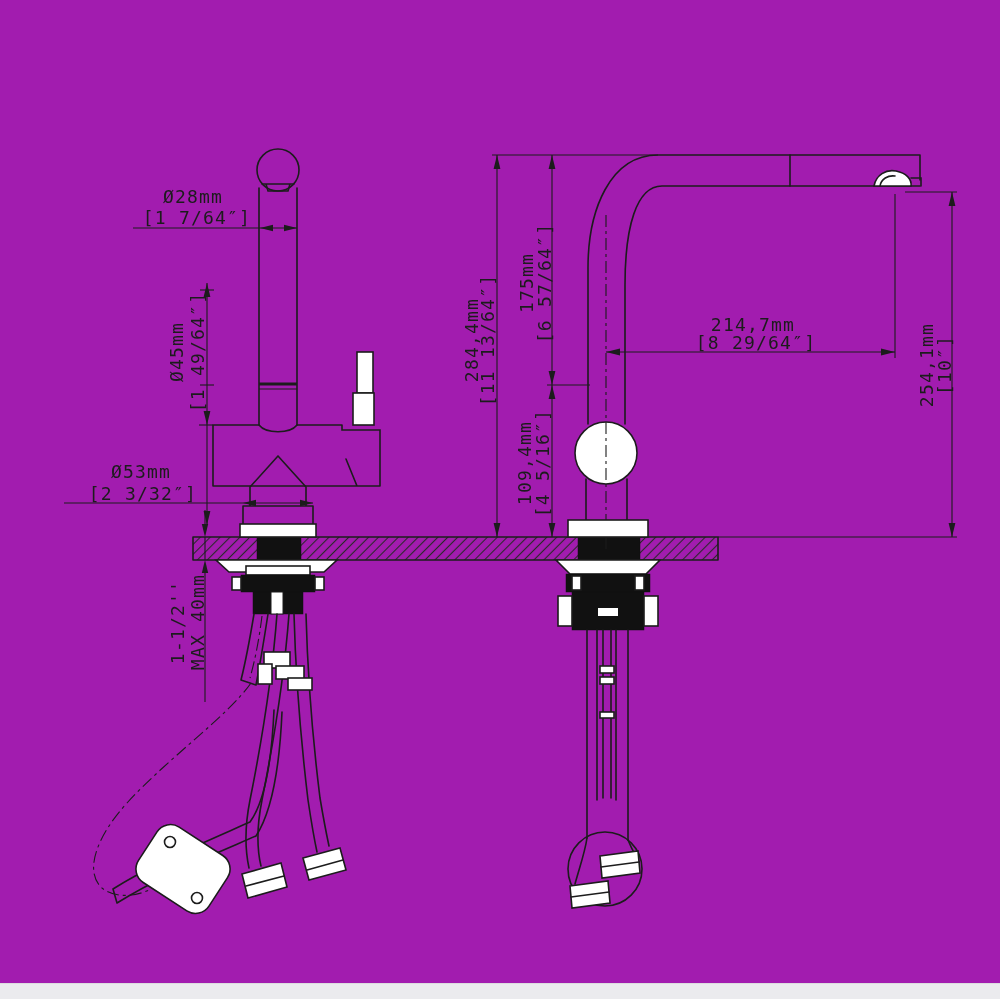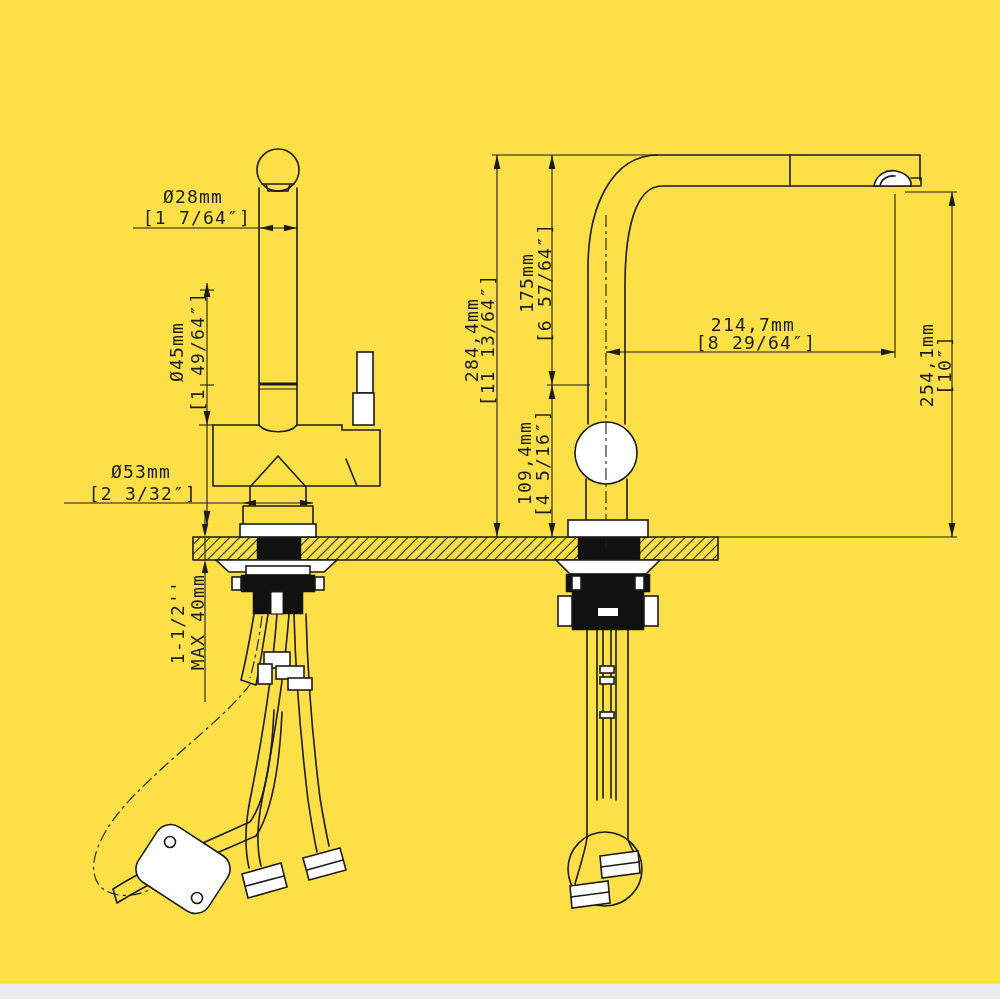--- a/index.html
+++ b/index.html
@@ -1,16 +1,16 @@
 <!DOCTYPE html>
 <html><head>
 <meta charset="utf-8">
 <style>
   html,body{margin:0;padding:0;background:#ffffff;}
-  .canvas{position:relative;width:1000px;height:999px;background:#fde047;overflow:hidden;}
+  .canvas{position:relative;width:1000px;height:999px;background:#a21caf;overflow:hidden;}
   svg{display:block;}
   svg text{
     font-family:"DejaVu Sans Mono","Liberation Mono",monospace;
     font-size:18px;
     letter-spacing:1.2px;
     fill:#1c1c1c;
   }
   .ol{stroke:#1c1c1c;stroke-width:1.6;fill:none;stroke-linecap:round;}
   .olf{stroke:#1c1c1c;stroke-width:1.6;fill:#ffffff;}
   .blk{fill:#111111;stroke:#111111;stroke-width:0.5;}

